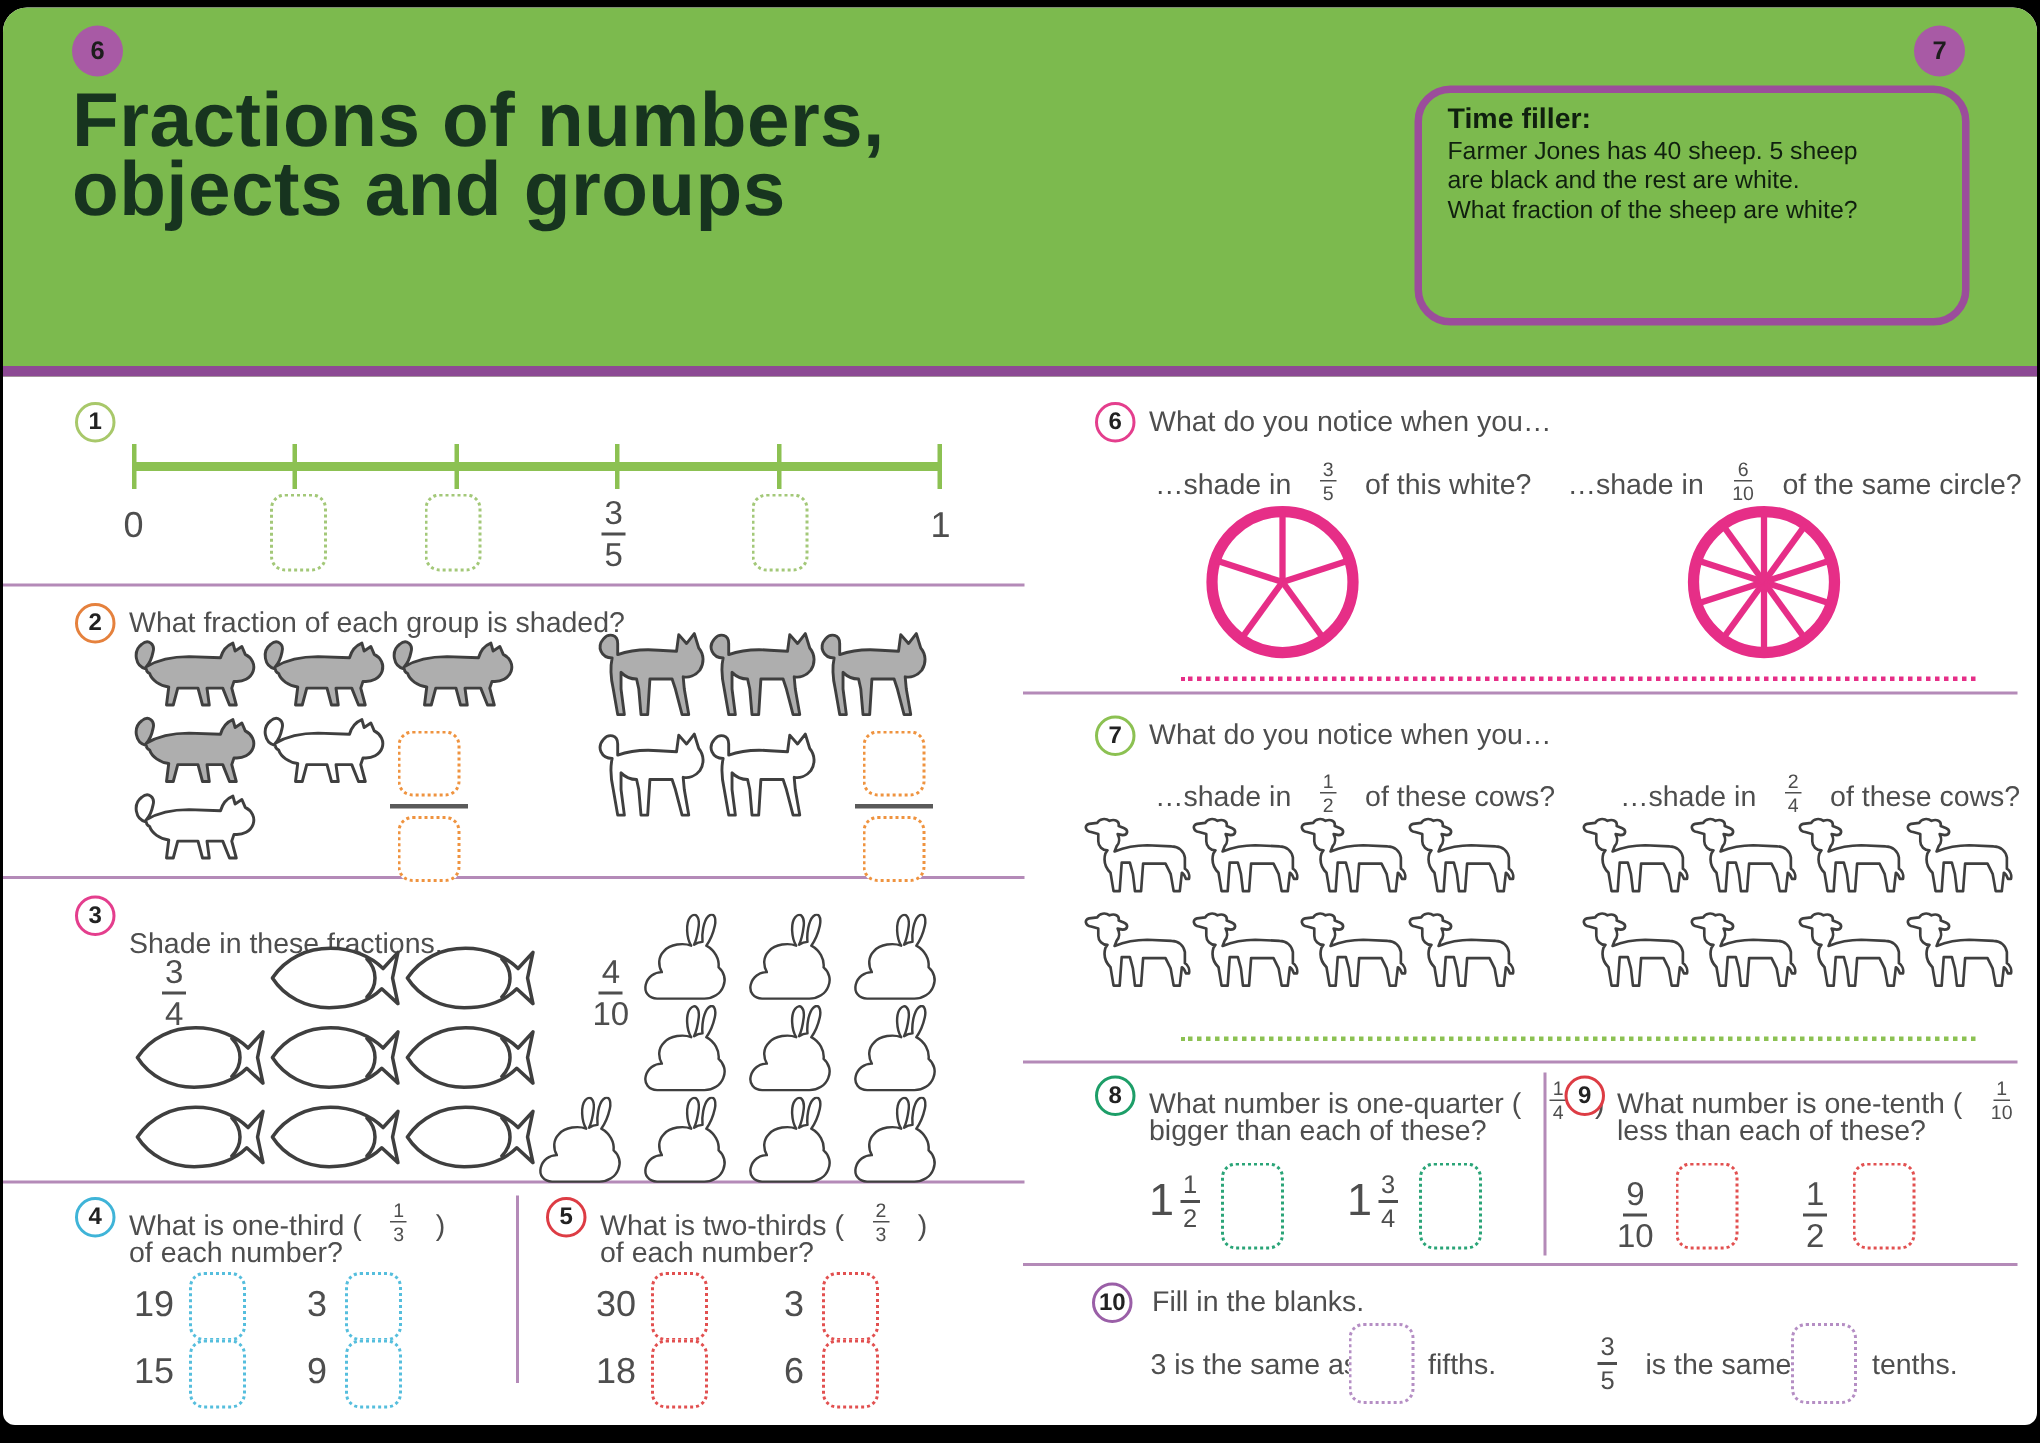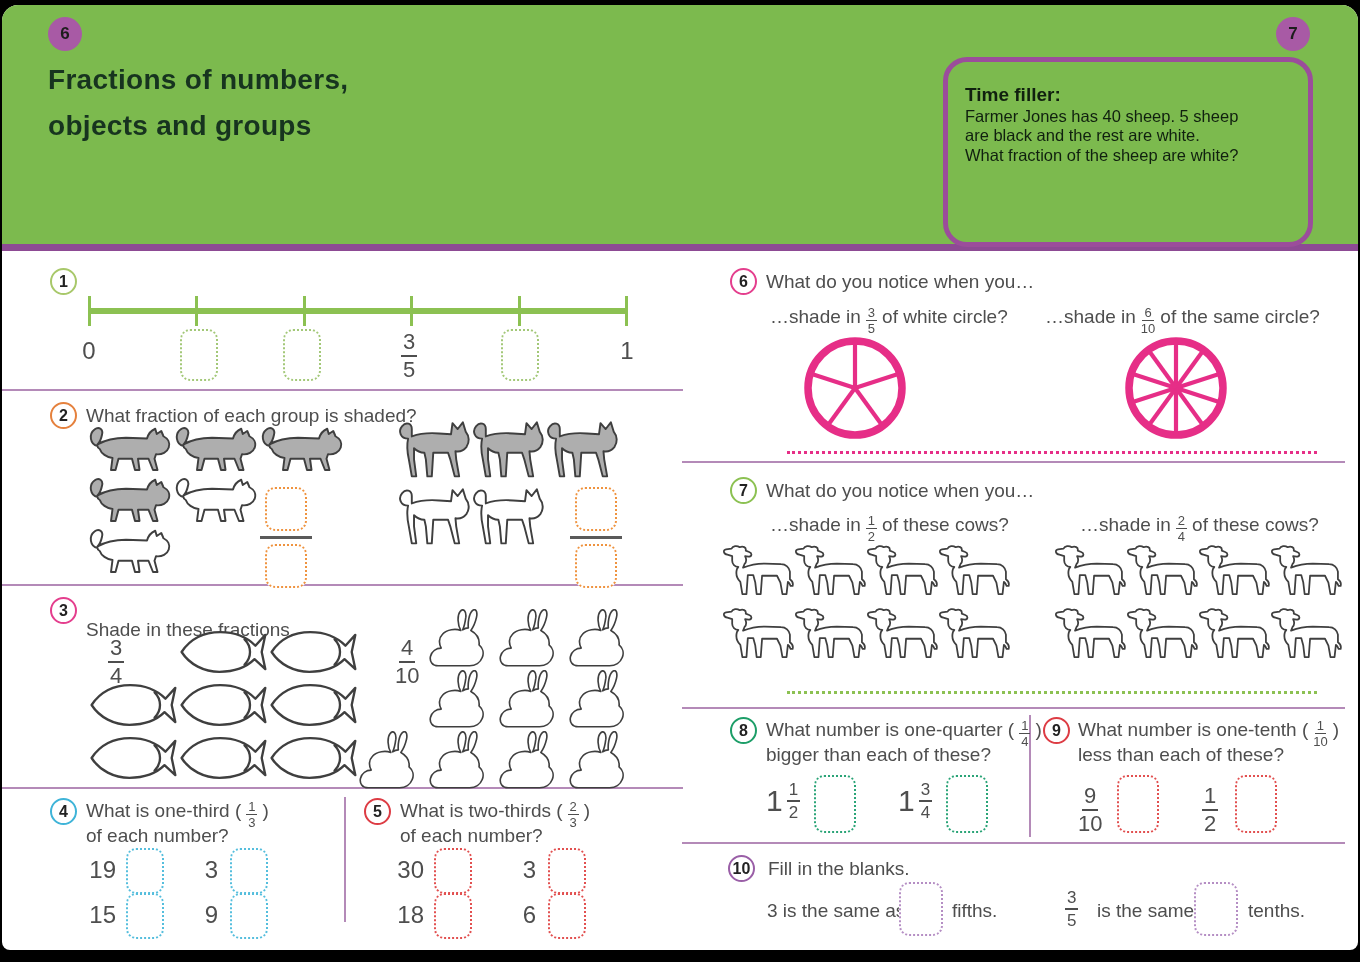--- a/index.html
+++ b/index.html
@@ -5,35 +5,35 @@
   html,body{margin:0;padding:0;background:#000;}
   .canvas{position:relative;width:1360px;height:962px;background:#000;overflow:hidden;
     font-family:"Liberation Sans",sans-serif;}
   .page{position:absolute;left:2px;right:2px;top:5px;bottom:12px;background:#fff;
     border-radius:16px 16px 8px 8px;overflow:hidden;}
   
   .header{position:absolute;left:0;right:0;top:0;height:239px;background:#7cba4e;
     border-bottom:7px solid #8d4a94;}
   .pagenum{position:absolute;width:34px;height:34px;border-radius:50%;background:#a85aa5;
     color:#1d1d1d;font-size:17px;font-weight:bold;display:flex;align-items:center;justify-content:center;}
-  .title{position:absolute;left:46px;top:52px;font-size:28px;line-height:46px;font-weight:bold;
+  .title{position:absolute;left:46px;top:52px;font-size:51px;line-height:46px;font-weight:bold;
     color:#17341f;letter-spacing:.3px;}
   .intro{position:absolute;left:47px;top:155px;font-size:17.5px;line-height:21px;color:#14281a;}
   .timefiller{position:absolute;left:941px;top:52px;width:326px;height:134px;
     border:5px solid #9b4d9b;border-radius:24px;background:#7cba4e;color:#10200f;
-    padding:23px 17px;font-size:16.5px;line-height:19.5px;}
+    padding:8px 17px;font-size:16.5px;line-height:19.5px;}
   .tf-head{font-weight:bold;font-size:19px;margin-bottom:2px;}
   
   .hr{position:absolute;height:2px;background:#b48ab8;}
   .vr{position:absolute;width:2px;background:#b48ab8;}
   .qcircle{position:absolute;min-width:27px;height:27px;border-radius:15px;border:2.2px solid #888;
     background:#fff;color:#222;font-size:16px;font-weight:600;display:flex;align-items:center;
     justify-content:center;box-sizing:border-box;padding:0 2px;}
   .prompt{position:absolute;font-size:19px;color:#4e4e4e;white-space:nowrap;}
-  .inline{display:flex;align-items:flex-start;gap:5px;}
+  .inline{display:flex;align-items:flex-end;gap:19px;}
   .numlabel{position:absolute;font-size:24px;color:#4e4e4e;text-align:right;}
   .dbox{position:absolute;border:2.4px dotted #999;border-radius:10px;background:#fff;box-sizing:border-box;}
   .fracbar{position:absolute;height:3px;background:#5a5a5a;}
   .dotline{position:absolute;border-top:3px dotted #e62e87;height:0;}
   .frac{display:inline-flex;flex-direction:column;align-items:center;line-height:1;color:#4e4e4e;}
   .frac .fnum{padding:0 2px 2px;border-bottom:2px solid #4e4e4e;margin-bottom:2px;}
   .f13{font-size:13px;} .f13 .fnum{border-bottom-width:1.5px;padding-bottom:1px;margin-bottom:1px;}
   .f17{font-size:17px;} .f22{font-size:22px;}
   .absfrac{position:absolute;}
   .mixed{position:absolute;display:flex;align-items:center;gap:4px;color:#4e4e4e;}
@@ -300,21 +300,21 @@
   <div class="dbox" style="left:546px;top:888px;width:38px;height:46px;border-color:#e25050"></div>
 
   <div class="qcircle" style="left:728px;top:263px;border-color:#e43e8d">6</div>
   <div class="prompt" style="left:764px;top:266px">What do you notice when you…</div>
   <div class="prompt inline" style="left:768px;top:301px">
     <span>…shade in</span>
     <span class="frac f13">
       <span class="fnum">3</span>
       <span class="fden">5</span>
     </span>
-    <span>of white circle?</span>
+    <span>of this white?</span>
   </div>
   <div class="prompt inline" style="left:1043px;top:301px">
     <span>…shade in</span>
     <span class="frac f13">
       <span class="fnum">6</span>
       <span class="fden">10</span>
     </span>
     <span>of the same circle?</span>
   </div>
   <div class="pie" style="left:801px;top:331px"><svg width="104" height="104" viewBox="0 0 104 104">

